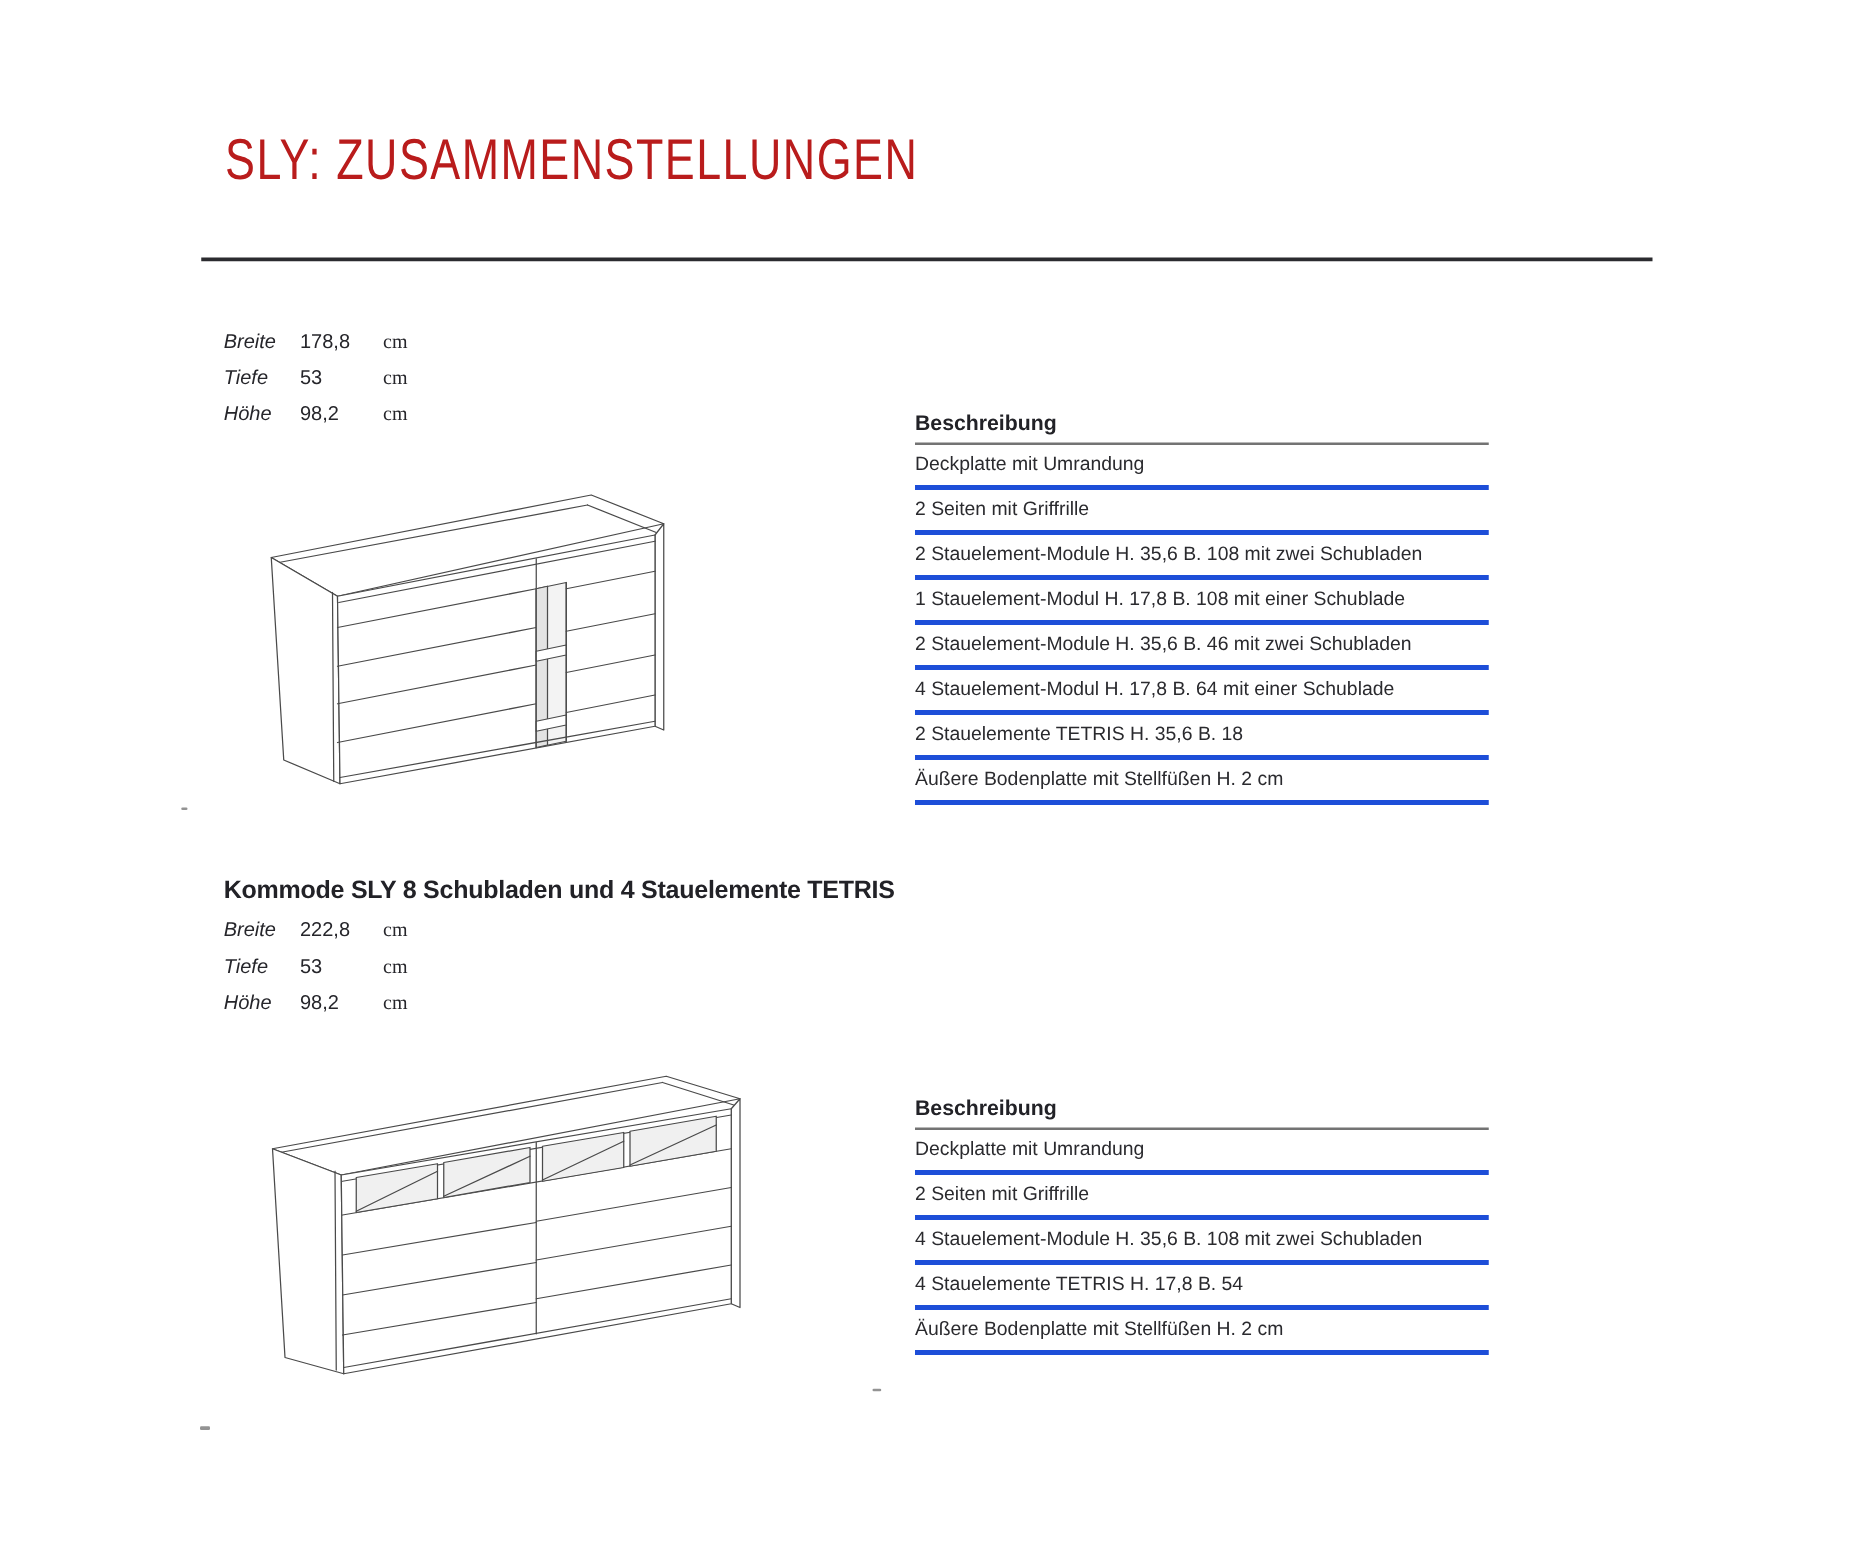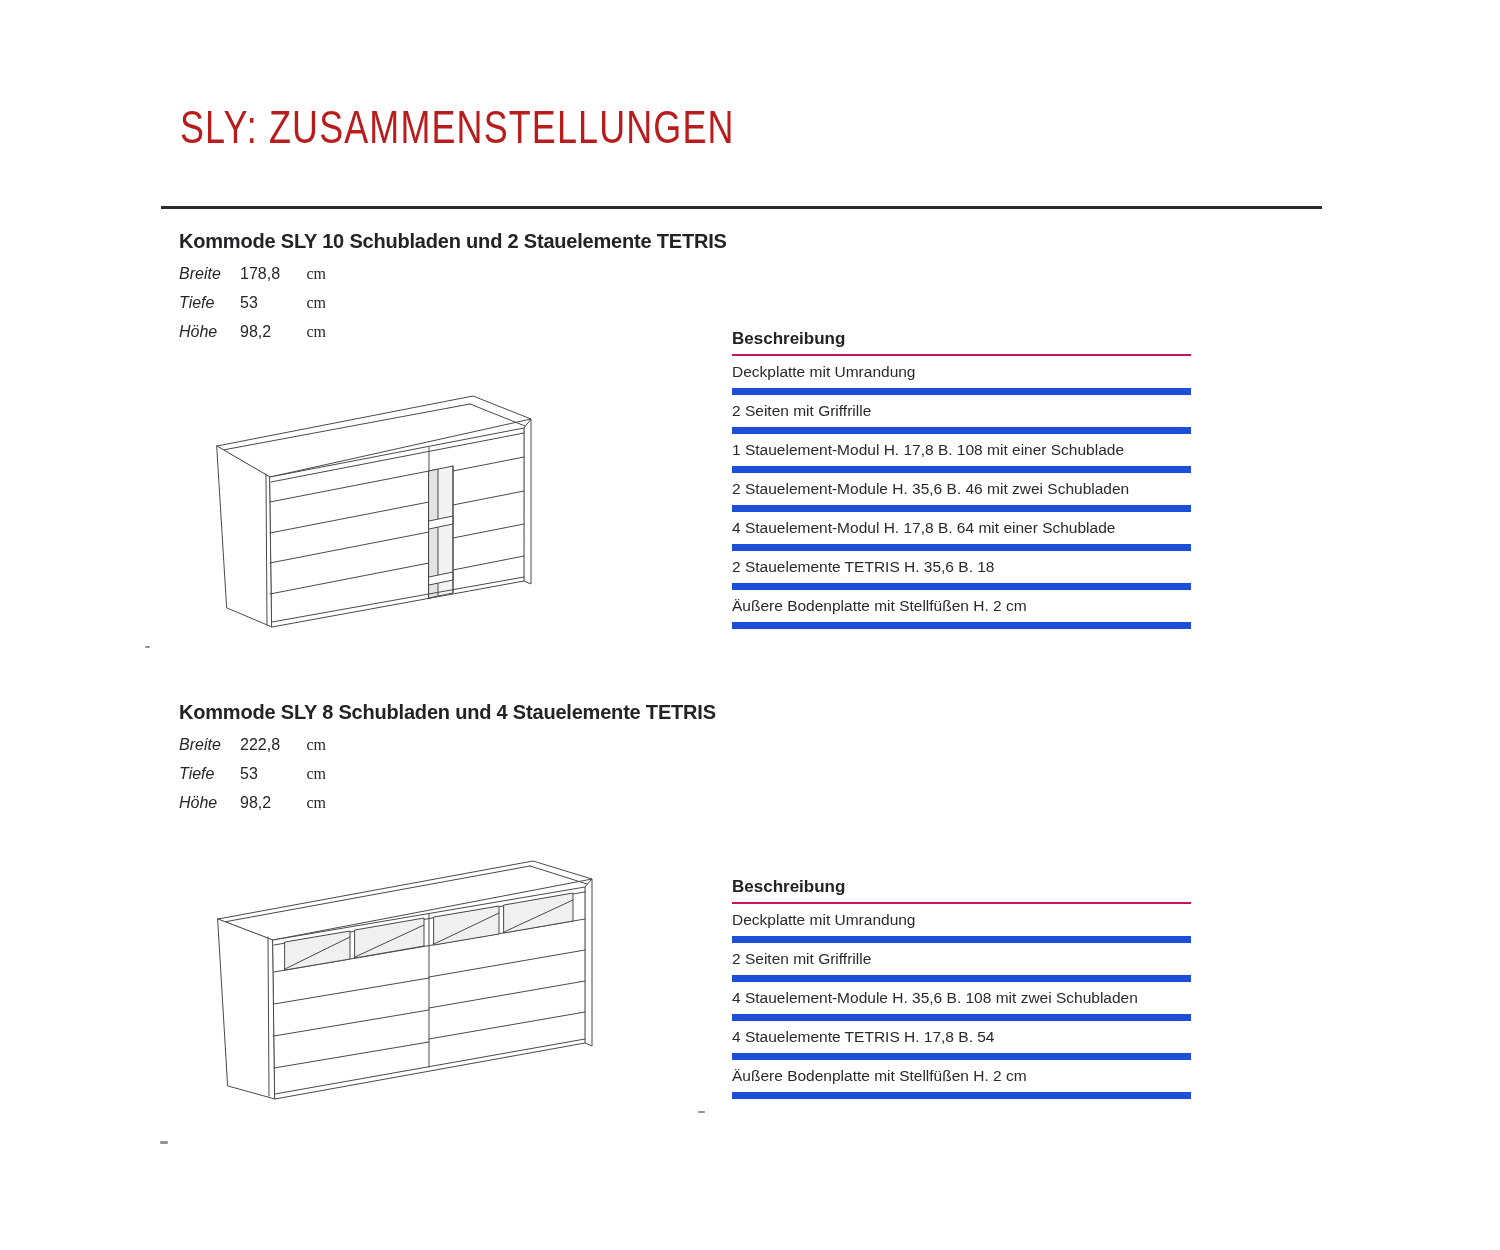--- a/index.html
+++ b/index.html
@@ -42,44 +42,43 @@
   .dim-label{text-align:left;font-style:italic;}
   .dim-value{text-align:left;}
   .dim-unit{text-align:right;padding-left:15px;font-family:Liberation Serif, serif;}
   .desc{
     position:absolute;left:732px;width:459px;
   }
   .s1-desc{top:329px;}
   .s2-desc{top:877px;}
   .desc-header{
     font-size:17px;line-height:19px;font-weight:700;color:#222227;
-    padding-bottom:6px;border-bottom:2px solid #be185d;
+    padding-bottom:6px;border-bottom:2px solid #737373;
   }
   .desc-row{
     font-size:15.5px;line-height:16px;color:#2a2a2e;
-    padding:8px 0 8px 0;border-bottom:7px solid #1d4ed8;
+    padding:8px 0 8px 0;border-bottom:4px solid #1d4ed8;
     white-space:nowrap;
   }
   .drawing{position:absolute;}
   .drawing-1{left:210px;top:390px;width:340px;height:250px;}
   .drawing-2{left:210px;top:850px;width:395px;height:260px;}
   .page-mark{position:absolute;background:#6f6f6f;opacity:0.75;border-radius:1px;}
   .mark-1{left:145px;top:646px;width:5px;height:2px;}
   .mark-2{left:160px;top:1141px;width:8px;height:3px;}
   .mark-3{left:698px;top:1111px;width:7px;height:2px;}
 </style>
 </head>
 <body>
 
 <div class="page">
 
   <h1 class="page-title"><span class="condensed">SLY: ZUSAMMENSTELLUNGEN</span></h1>
   <div class="title-rule"></div>
 
-  <h2 class="section-heading s1-heading">Kommode SLY 10 Schubladen und 2 Stauelemente TETRIS</h2>
 
   <div class="dims s1-dims">
     <div class="dim-row">
       <span class="dim-label">Breite</span>
       <span class="dim-value">178,8</span>
       <span class="dim-unit">cm</span>
     </div>
     <div class="dim-row">
       <span class="dim-label">Tiefe</span>
       <span class="dim-value">53</span>
@@ -125,20 +124,21 @@
       <line x1="453" y1="570" x2="524" y2="556"></line>
 
       <line x1="272" y1="622" x2="524" y2="577"></line>
     </g>
   </svg>
 
   <div class="desc s1-desc">
     <div class="desc-header">Beschreibung</div>
     <div class="desc-row">Deckplatte mit Umrandung</div>
     <div class="desc-row">2 Seiten mit Griffrille</div>
+    <div class="desc-row">2 Stauelement-Module H. 35,6 B. 108 mit zwei Schubladen</div>
     <div class="desc-row">1 Stauelement-Modul H. 17,8 B. 108 mit einer Schublade</div>
     <div class="desc-row">2 Stauelement-Module H. 35,6 B. 46 mit zwei Schubladen</div>
     <div class="desc-row">4 Stauelement-Modul H. 17,8 B. 64 mit einer Schublade</div>
     <div class="desc-row">2 Stauelemente TETRIS H. 35,6 B. 18</div>
     <div class="desc-row">Äußere Bodenplatte mit Stellfüßen H. 2 cm</div>
   </div>
 
   <h2 class="section-heading s2-heading">Kommode SLY 8 Schubladen und 4 Stauelemente TETRIS</h2>
 
   <div class="dims s2-dims">

